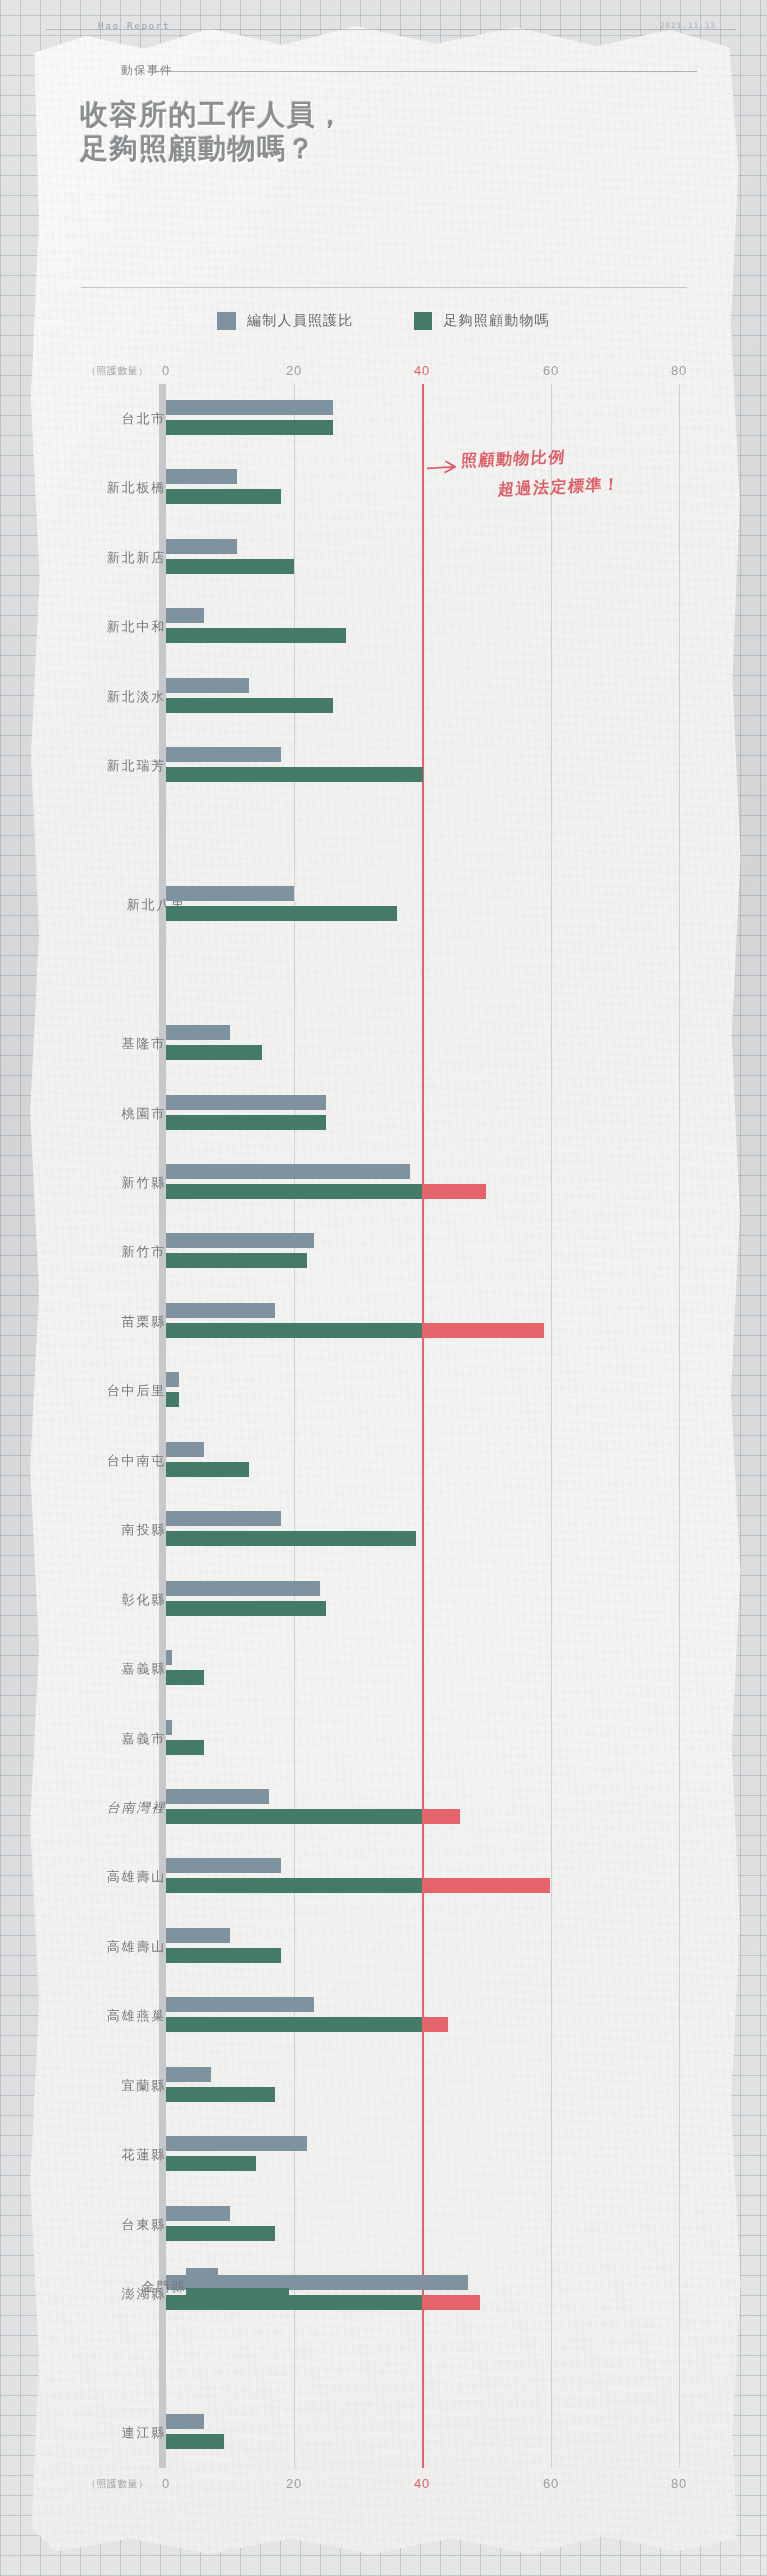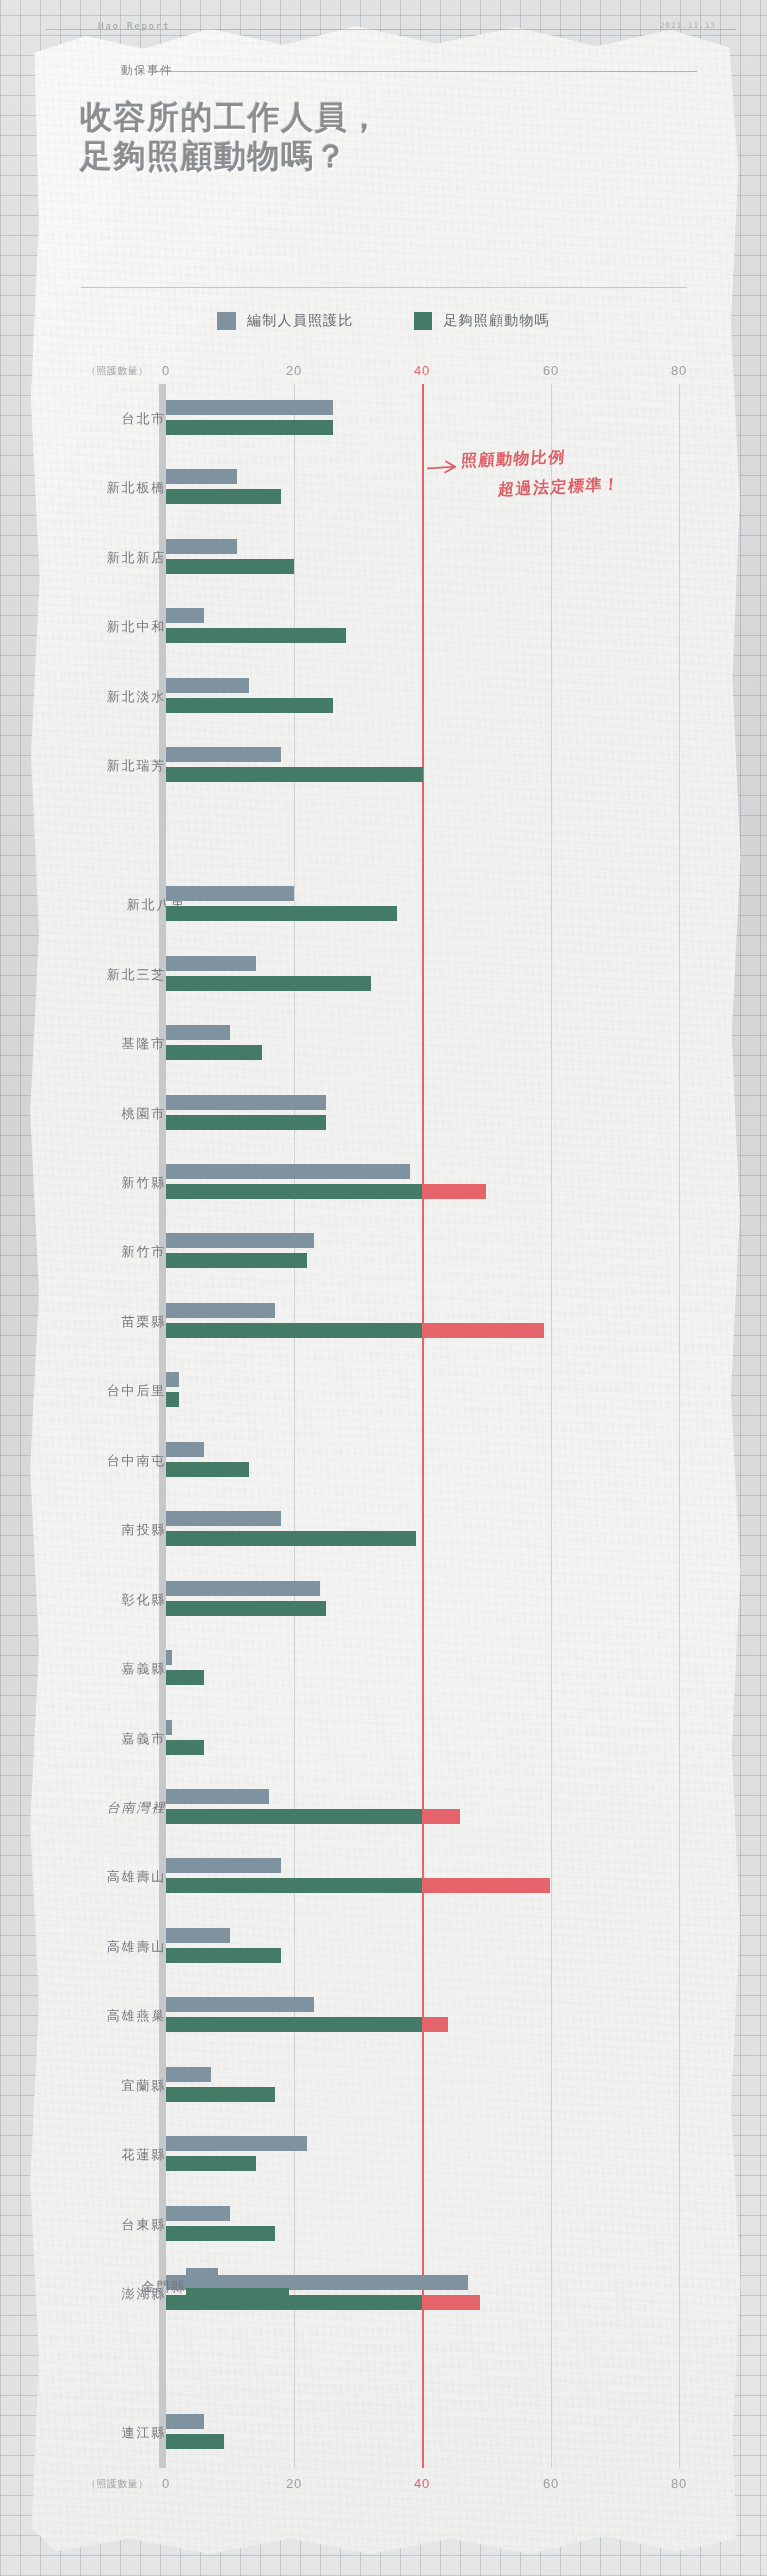--- a/index.html
+++ b/index.html
@@ -86,21 +86,21 @@
     position:absolute; left:0; top:0; font-size:11.5px; color:#7d8287; letter-spacing:1.5px;margin-left:38px;
   }
   #kicker .k-rule{
     position:absolute; left:74px; right:0; top:8.4px;
     border-top:0.8px solid rgba(120,126,132,.55);
   }
 
   
   #headline{
     position:absolute; left:80px; top:98px; width:606px;
-    font-size:32px; line-height:1.22; font-weight:bold;
+    font-size:28px; line-height:1.22; font-weight:bold;
     color:#8b8e90; letter-spacing:1.5px;
     text-shadow:1.5px 1.5px 0 rgba(255,255,255,.75), -0.8px -0.8px 0 rgba(150,152,155,.35);
   }
   #headline .line{ display:block; white-space:nowrap; }
   #head-rule{
     position:absolute; left:81px; top:287px; width:606px;
     border-top:0.8px solid rgba(140,145,150,.45);
   }
 
   
@@ -245,25 +245,20 @@
         <div class="row" style="top: 347px; height: 69px;">
           <div class="rlabel">新北瑞芳</div>
           <div class="bar plan" style="left: 166px; width: 115px; top: 15.5px;"></div>
           <div class="bar actual" style="left: 166px; width: 257px; top: 36px;"></div>
         </div>
         <div class="row" style="top: 486px; height: 69px; padding-left: 20px;">
           <div class="rlabel">新北八里</div>
           <div class="bar plan" style="left: 166px; width: 128px; top: 15.5px;"></div>
           <div class="bar actual" style="left: 166px; width: 231px; top: 36px;"></div>
         </div>
-        <div class="row" style="top: 556px; height: 69px;">
-          <div class="rlabel">新北三芝</div>
-          <div class="bar plan" style="left: 166px; width: 90px; top: 15.5px;"></div>
-          <div class="bar actual" style="left: 166px; width: 205px; top: 36px;"></div>
-        </div>
         <div class="row" style="top: 625px; height: 69px;">
           <div class="rlabel">基隆市</div>
           <div class="bar plan" style="left: 166px; width: 64px; top: 15.5px;"></div>
           <div class="bar actual" style="left: 166px; width: 96px; top: 36px;"></div>
         </div>
         <div class="row" style="top: 695px; height: 69px;">
           <div class="rlabel">桃園市</div>
           <div class="bar plan" style="left: 166px; width: 160px; top: 15.5px;"></div>
           <div class="bar actual" style="left: 166px; width: 160px; top: 36px;"></div>
         </div>

